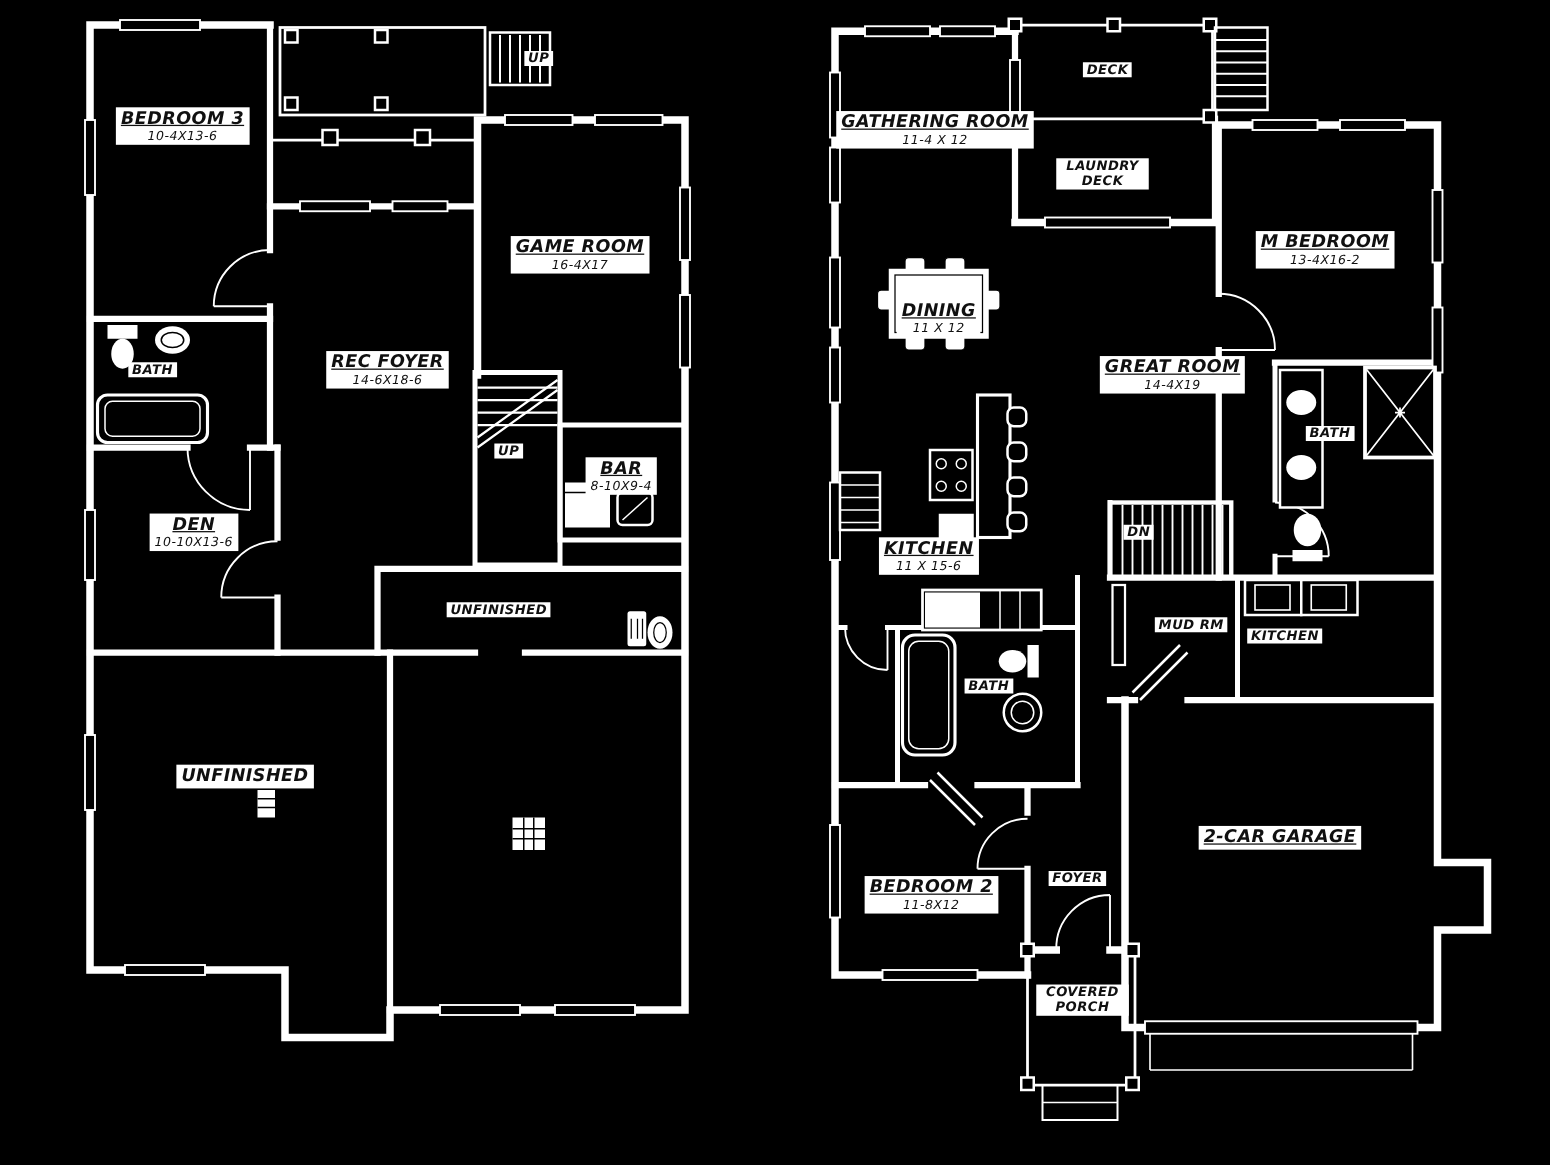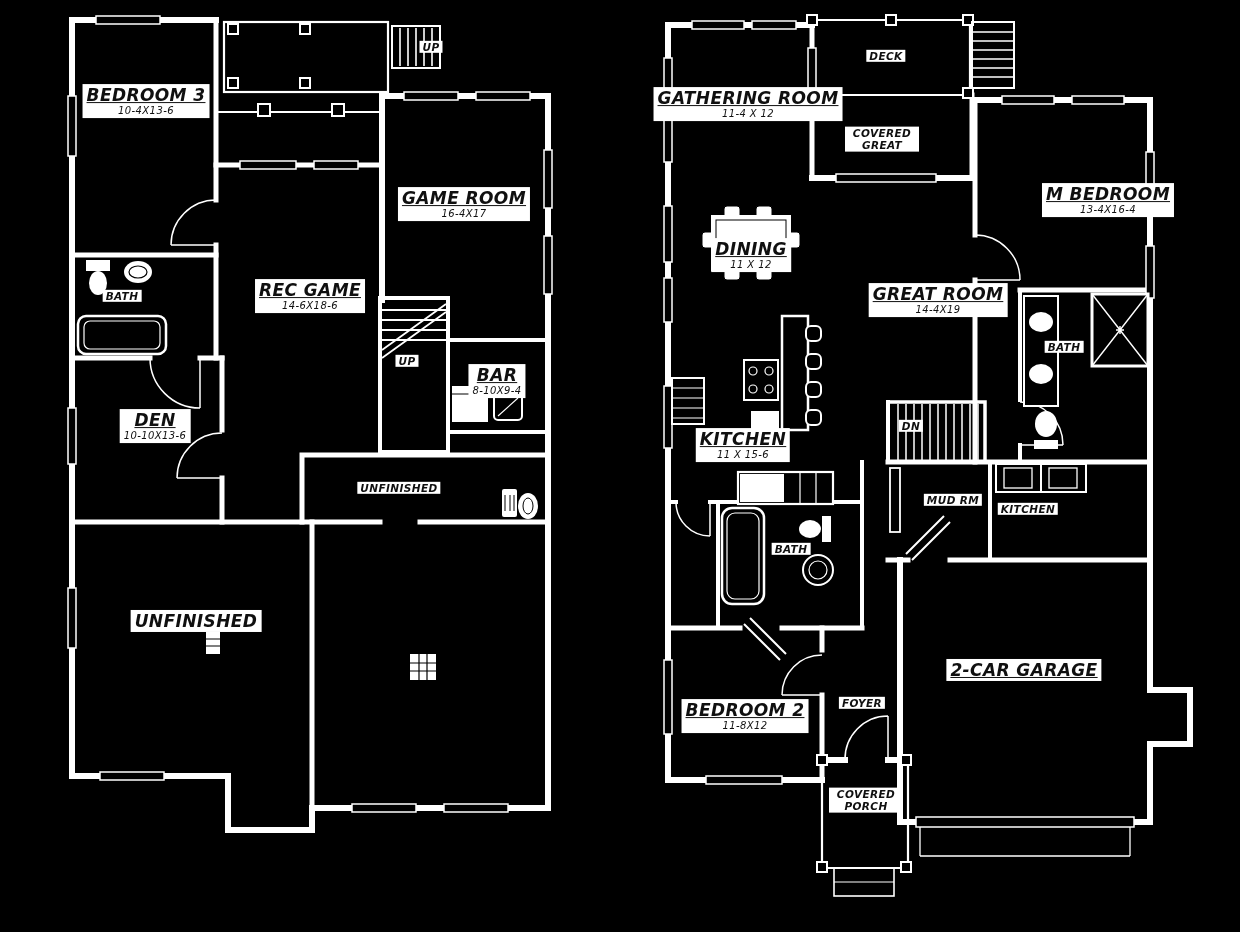--- a/index.html
+++ b/index.html
@@ -2,21 +2,21 @@
 <html><head>
 <meta charset="utf-8">
 <style>
   html,body{margin:0;padding:0;background:#000;}
   .stage{position:relative;width:1240px;height:932px;background:#000;overflow:hidden;
          font-family:"DejaVu Sans",sans-serif;}
   .plan-svg{position:absolute;left:0;top:0;z-index:1;}
   .lbl{position:absolute;transform:translate(-50%,-50%);background:#fff;color:#101010;
        text-align:center;font-style:italic;font-weight:700;padding:1px 4px;z-index:3;
        line-height:1.18;letter-spacing:.4px;}
-  .lbl .nm{font-size:17px;white-space:nowrap;display:block;}
+  .lbl .nm{font-size:14px;white-space:nowrap;display:block;}
   .lbl.u .nm{text-decoration:underline;}
   .lbl .dm{font-size:10px;font-weight:400;white-space:nowrap;display:block;}
   .lbl.sm{padding:0 3px;}
   .lbl.sm .nm{font-size:10.5px;}
   .lbl.two{max-width:68px;padding:0 3px;}
   .lbl.two .nm{white-space:normal;font-size:10.5px;}
 </style>
 </head>
 <body>
 
@@ -304,21 +304,21 @@
 
   <div class="lbl u" style="left:146px;top:101px">
     <span class="nm">BEDROOM 3</span>
     <span class="dm">10-4X13-6</span>
   </div>
   <div class="lbl u" style="left:464px;top:204px">
     <span class="nm">GAME ROOM</span>
     <span class="dm">16-4X17</span>
   </div>
   <div class="lbl u" style="left:310px;top:296px">
-    <span class="nm">REC GAME</span>
+    <span class="nm">REC FOYER</span>
     <span class="dm">14-6X18-6</span>
   </div>
   <div class="lbl sm" style="left:122px;top:296px">
     <span class="nm">BATH</span>
   </div>
   <div class="lbl u" style="left:155px;top:426px">
     <span class="nm">DEN</span>
     <span class="dm">10-10X13-6</span>
   </div>
   <div class="lbl u" style="left:497px;top:381px">
@@ -339,25 +339,25 @@
   </div>
 
   <div class="lbl u" style="left:748px;top:104px">
     <span class="nm">GATHERING ROOM</span>
     <span class="dm">11-4 X 12</span>
   </div>
   <div class="lbl sm" style="left:886px;top:56px">
     <span class="nm">DECK</span>
   </div>
   <div class="lbl two" style="left:882px;top:139px">
-    <span class="nm">COVERED GREAT</span>
-  </div>
-  <div class="lbl u" style="left:1108px;top:200px">
+    <span class="nm">LAUNDRY DECK</span>
+  </div>
+  <div class="lbl u" style="left:1060px;top:200px">
     <span class="nm">M BEDROOM</span>
-    <span class="dm">13-4X16-4</span>
+    <span class="dm">13-4X16-2</span>
   </div>
   <div class="lbl u" style="left:751px;top:255px">
     <span class="nm">DINING</span>
     <span class="dm">11 X 12</span>
   </div>
   <div class="lbl u" style="left:938px;top:300px">
     <span class="nm">GREAT ROOM</span>
     <span class="dm">14-4X19</span>
   </div>
   <div class="lbl sm" style="left:1064px;top:347px">

